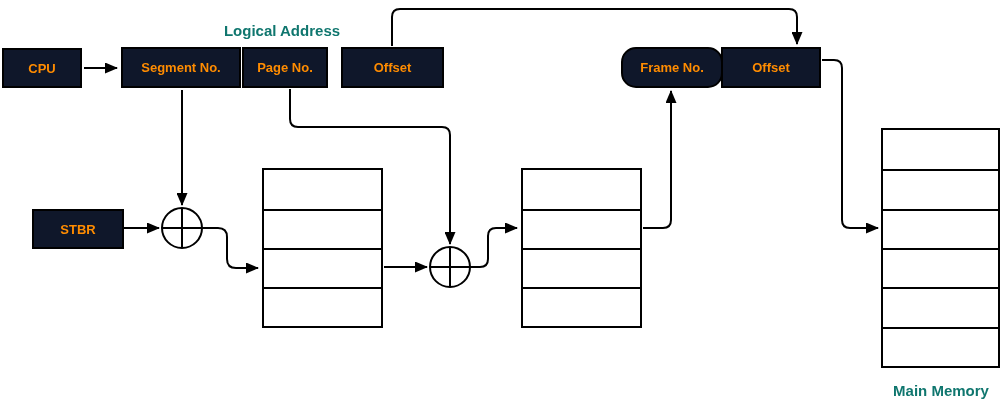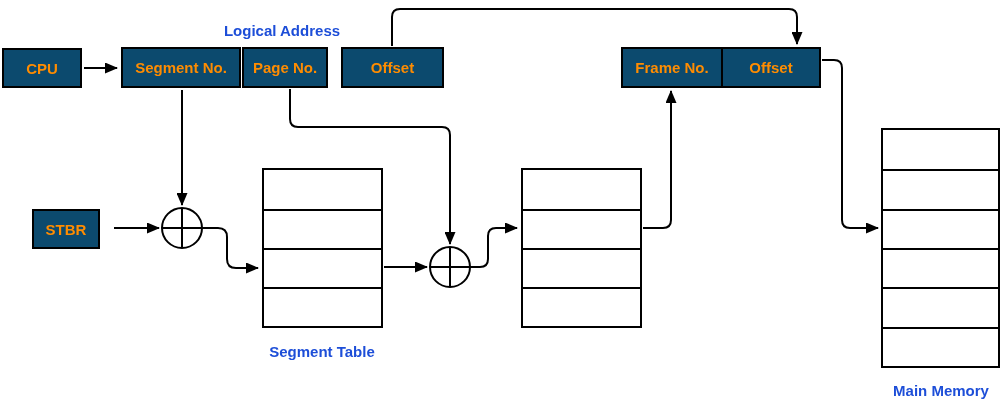--- a/index.html
+++ b/index.html
@@ -19,36 +19,36 @@
     position: absolute;
     left: 0;
     top: 0;
     width: 1002px;
     height: 419px;
   }
   .box {
     position: absolute;
     box-sizing: border-box;
     border: 2px solid #000000;
-    background: #0c4a6e;
+    background: #0f172a;
     display: flex;
     align-items: center;
     justify-content: center;
-    font-size: 15px;
+    font-size: 13px;
     font-weight: 700;
     color: #FF8C00;
     white-space: nowrap;
   }
   .caption {
     position: absolute;
     box-sizing: border-box;
     text-align: center;
     font-size: 15px;
     font-weight: 700;
-    color: #1d4ed8;
+    color: #0f766e;
     white-space: nowrap;
   }
   .table {
     position: absolute;
     box-sizing: border-box;
     border: 2px solid #000000;
     background: #ffffff;
     display: grid;
   }
   .table .trow {
@@ -90,37 +90,36 @@
       <g>
         <circle cx="450" cy="267" r="20" fill="#ffffff"></circle>
         <line x1="450" y1="247" x2="450" y2="287"></line>
         <line x1="430" y1="267" x2="470" y2="267"></line>
       </g>
     </g>
   </svg>
 
   <div class="box" style="left:2px; top:48px; width:80px; height:40px;">CPU</div>
 
-  <div class="box" style="left:32px; top:209px; width:68px; height:40px;">STBR</div>
+  <div class="box" style="left:32px; top:209px; width:92px; height:40px;">STBR</div>
 
   <div class="caption" style="left:132px; top:22px; width:300px;">Logical Address</div>
   <div class="box" style="left:121px; top:47px; width:120px; height:41px;">Segment No.</div>
   <div class="box" style="left:242px; top:47px; width:86px; height:41px;">Page No.</div>
   <div class="box" style="left:341px; top:47px; width:103px; height:41px;">Offset</div>
 
-  <div class="box" style="left:621px; top:47px; width:102px; height:41px;">Frame No.</div>
+  <div class="box" style="left:621px; top:47px; width:102px; height:41px;border-radius:15px;">Frame No.</div>
   <div class="box" style="left:721px; top:47px; width:100px; height:41px;">Offset</div>
 
   <div class="table rows4" style="left:262px; top:168px; width:121px; height:160px;">
     <div class="trow"></div>
     <div class="trow"></div>
     <div class="trow"></div>
     <div class="trow"></div>
   </div>
-  <div class="caption" style="left:222px; top:343px; width:200px;">Segment Table</div>
 
   <div class="table rows4" style="left:521px; top:168px; width:121px; height:160px;">
     <div class="trow"></div>
     <div class="trow"></div>
     <div class="trow"></div>
     <div class="trow"></div>
   </div>
 
   <div class="table rows6" style="left:881px; top:128px; width:119px; height:240px;">
     <div class="trow"></div>

